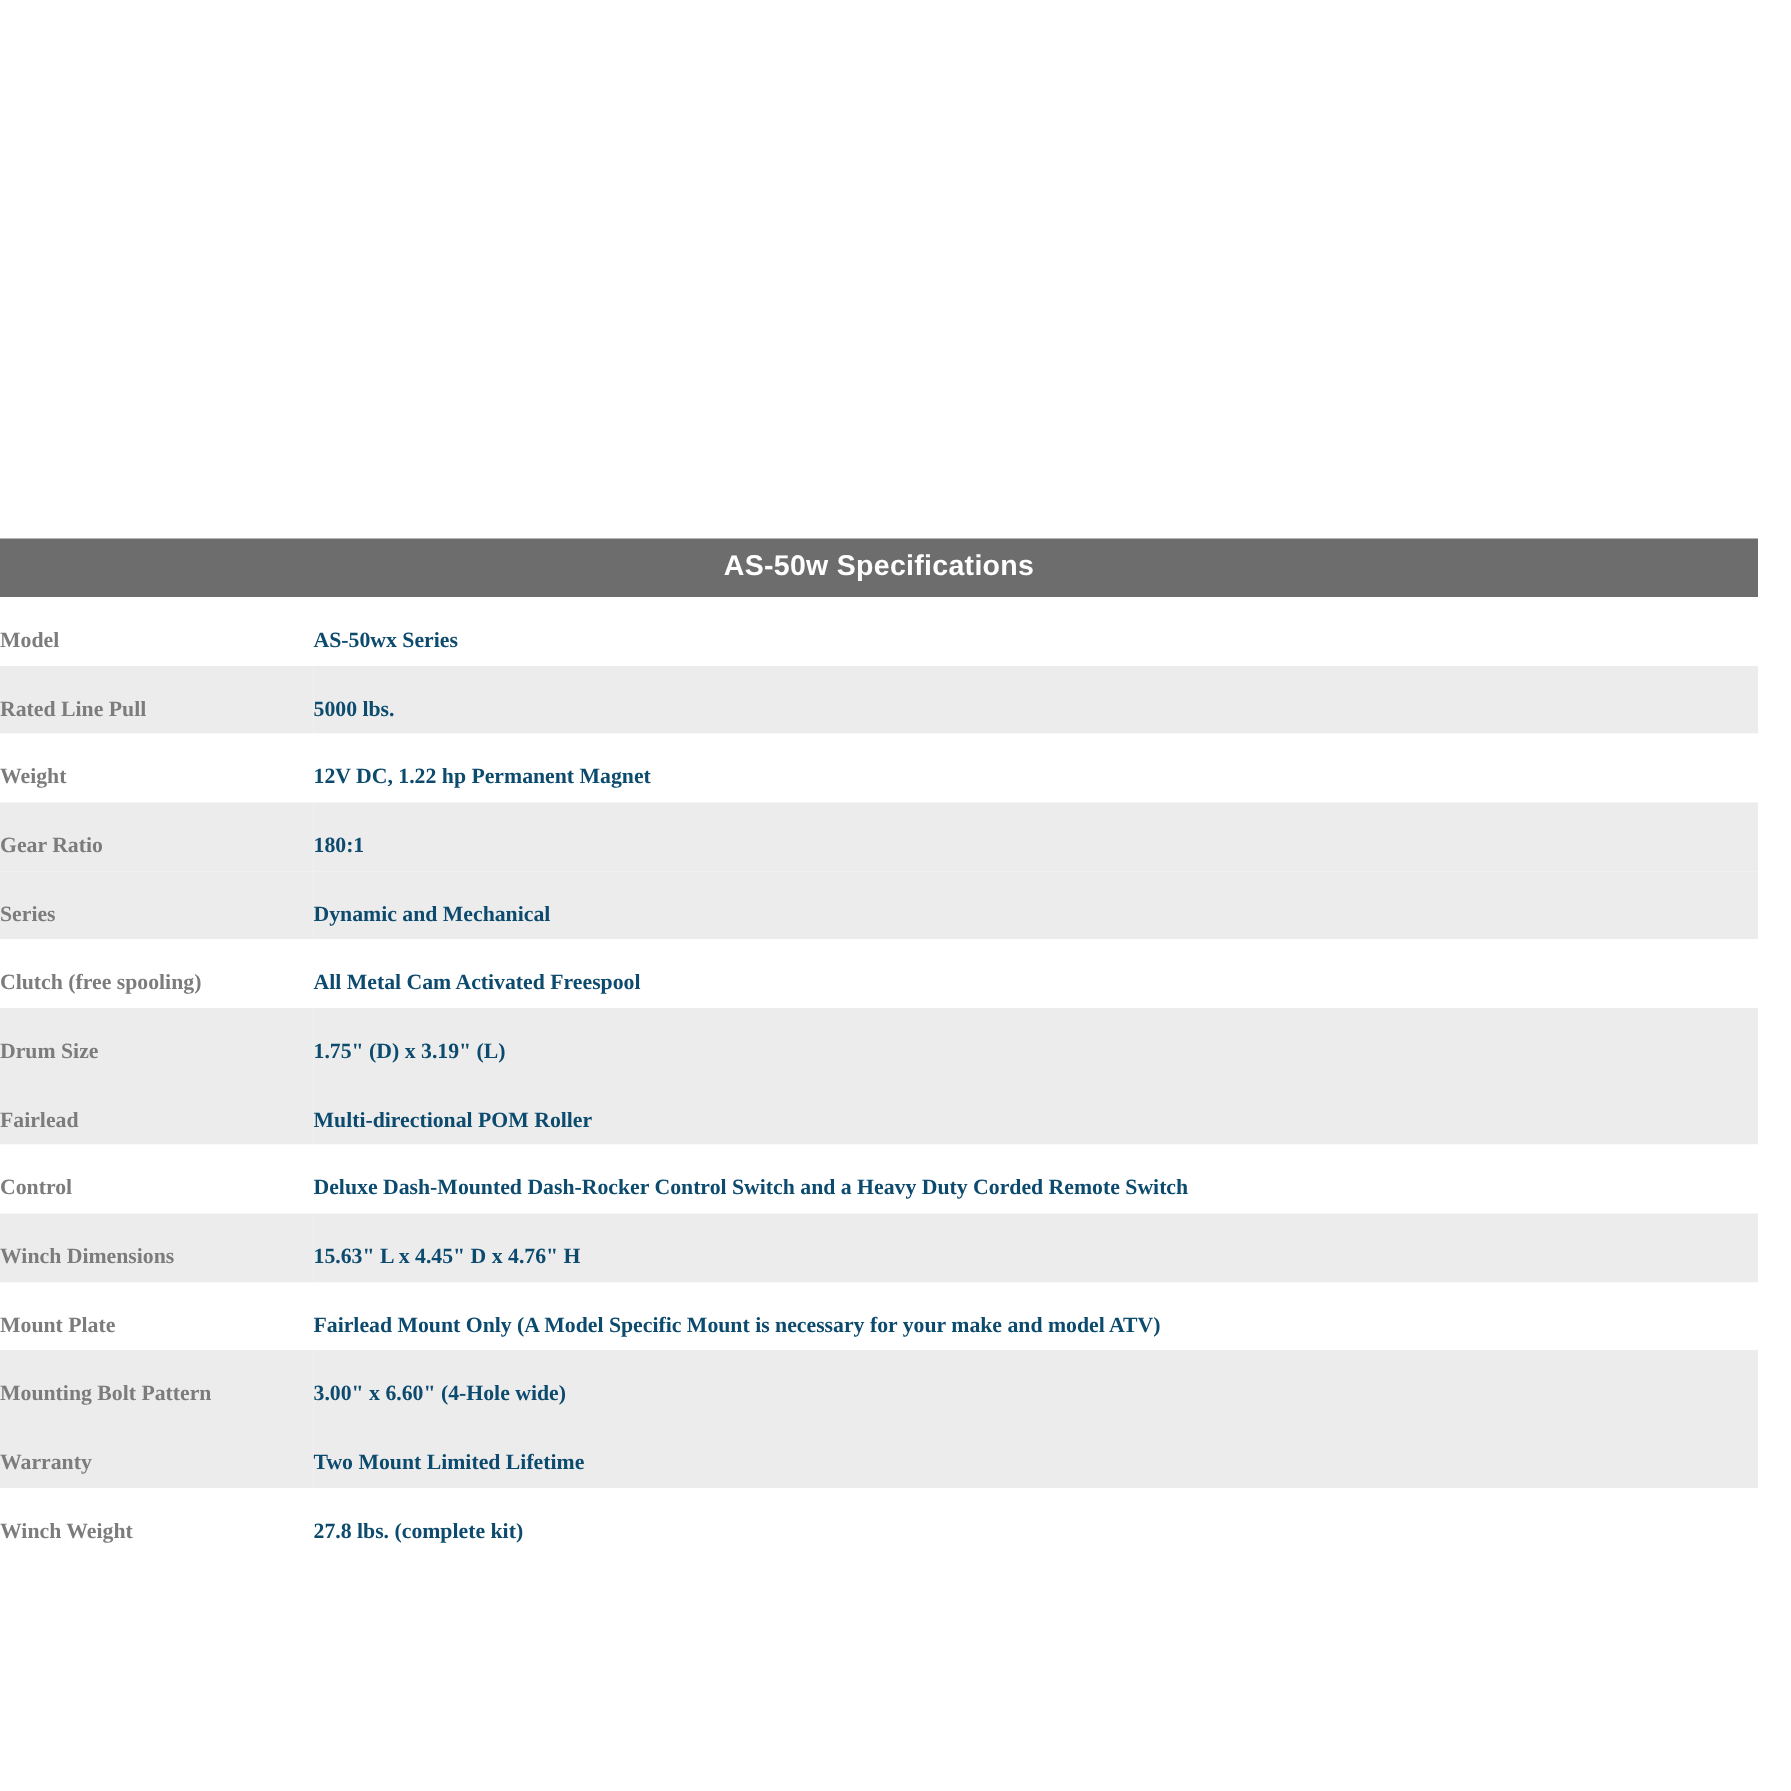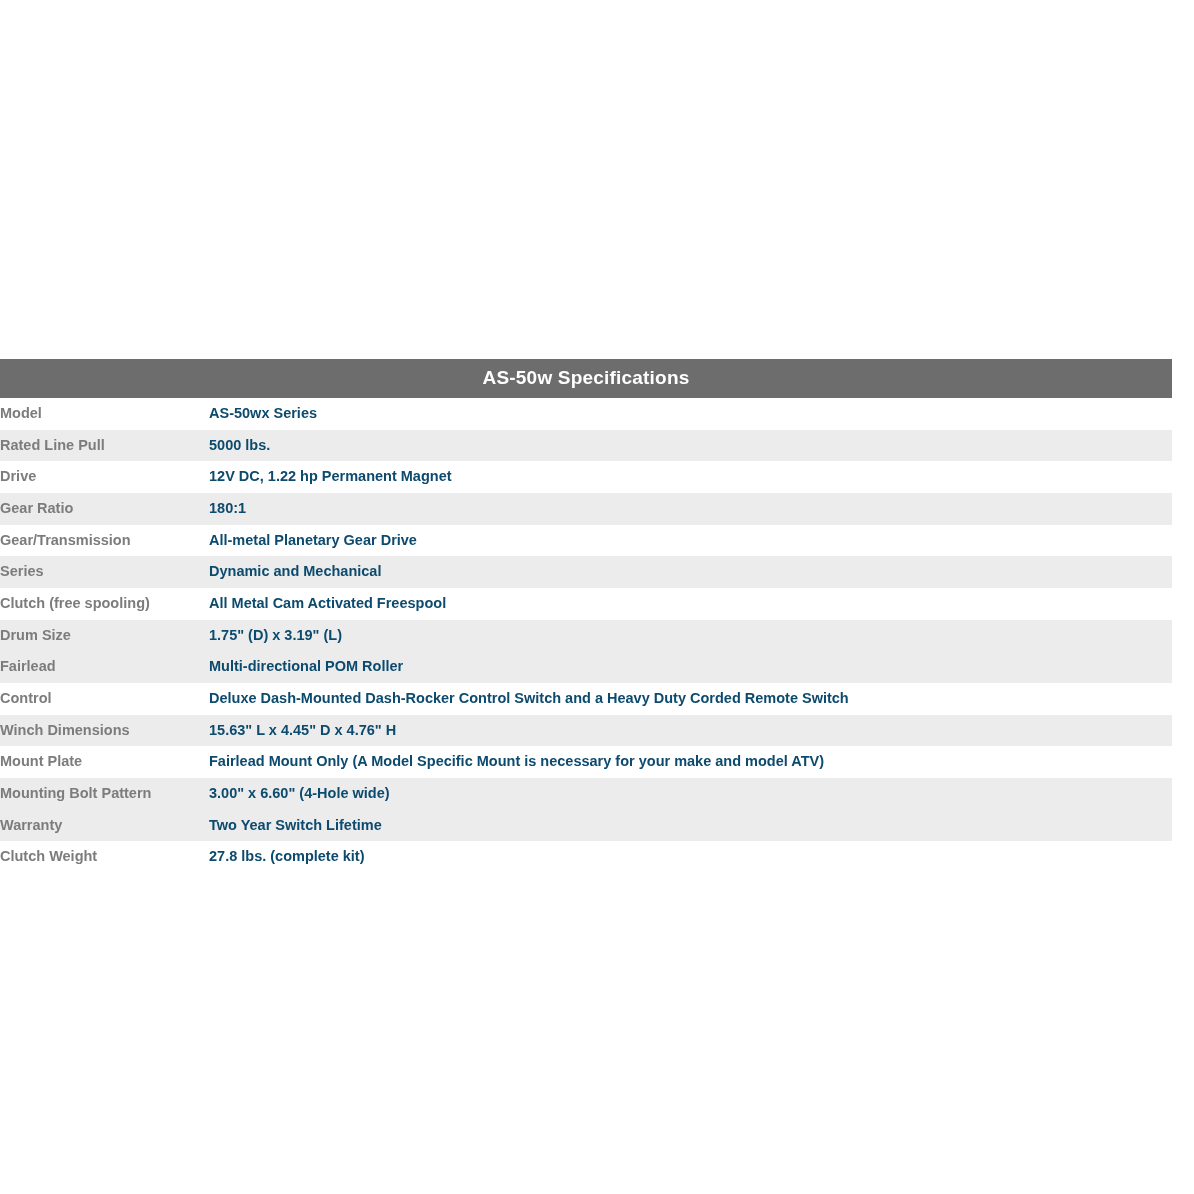--- a/index.html
+++ b/index.html
@@ -31,23 +31,24 @@
     background: #6d6d6d;
     color: #ffffff;
     font-size: 19px;
     font-weight: bold;
     text-align: center;
     padding: 8px 0 9px 0;
     letter-spacing: 0.2px;
   }
   table.spec-table col.label-col { width: 209px; }
   table.spec-table td {
-    padding: 7px 0 8px 0;
+    padding: 21px 0 8px 0;
     vertical-align: top;
     line-height: 1.15;
+    font-family: Liberation Serif, serif;
   }
   td.label {
     color: #7c7c7c;
     font-size: 14.5px;
     font-weight: bold;
     padding-left: 8px;
   }
   td.value {
     color: #0c4a6e;
     font-size: 14.5px;
@@ -70,30 +71,26 @@
     <tbody>
         <tr class="odd">
           <td class="label">Model</td>
           <td class="value">AS-50wx Series</td>
         </tr>
         <tr class="even">
           <td class="label">Rated Line Pull</td>
           <td class="value">5000 lbs.</td>
         </tr>
         <tr class="odd">
-          <td class="label">Drive</td>
+          <td class="label">Weight</td>
           <td class="value">12V DC, 1.22 hp Permanent Magnet</td>
         </tr>
         <tr class="even">
           <td class="label">Gear Ratio</td>
           <td class="value">180:1</td>
-        </tr>
-        <tr class="odd">
-          <td class="label">Gear/Transmission</td>
-          <td class="value">All-metal Planetary Gear Drive</td>
         </tr>
         <tr class="even">
           <td class="label">Series</td>
           <td class="value">Dynamic and Mechanical</td>
         </tr>
         <tr class="odd">
           <td class="label">Clutch (free spooling)</td>
           <td class="value">All Metal Cam Activated Freespool</td>
         </tr>
         <tr class="even">
@@ -115,21 +112,21 @@
         <tr class="odd">
           <td class="label">Mount Plate</td>
           <td class="value">Fairlead Mount Only (A Model Specific Mount is necessary for your make and model ATV)</td>
         </tr>
         <tr class="even">
           <td class="label">Mounting Bolt Pattern</td>
           <td class="value">3.00" x 6.60" (4-Hole wide)</td>
         </tr>
         <tr class="even">
           <td class="label">Warranty</td>
-          <td class="value">Two Year Switch Lifetime</td>
+          <td class="value">Two Mount Limited Lifetime</td>
         </tr>
         <tr class="odd">
-          <td class="label">Clutch Weight</td>
+          <td class="label">Winch Weight</td>
           <td class="value">27.8 lbs. (complete kit)</td>
         </tr>
       </tbody>
   </table>
 </div>
 
 </body></html>

